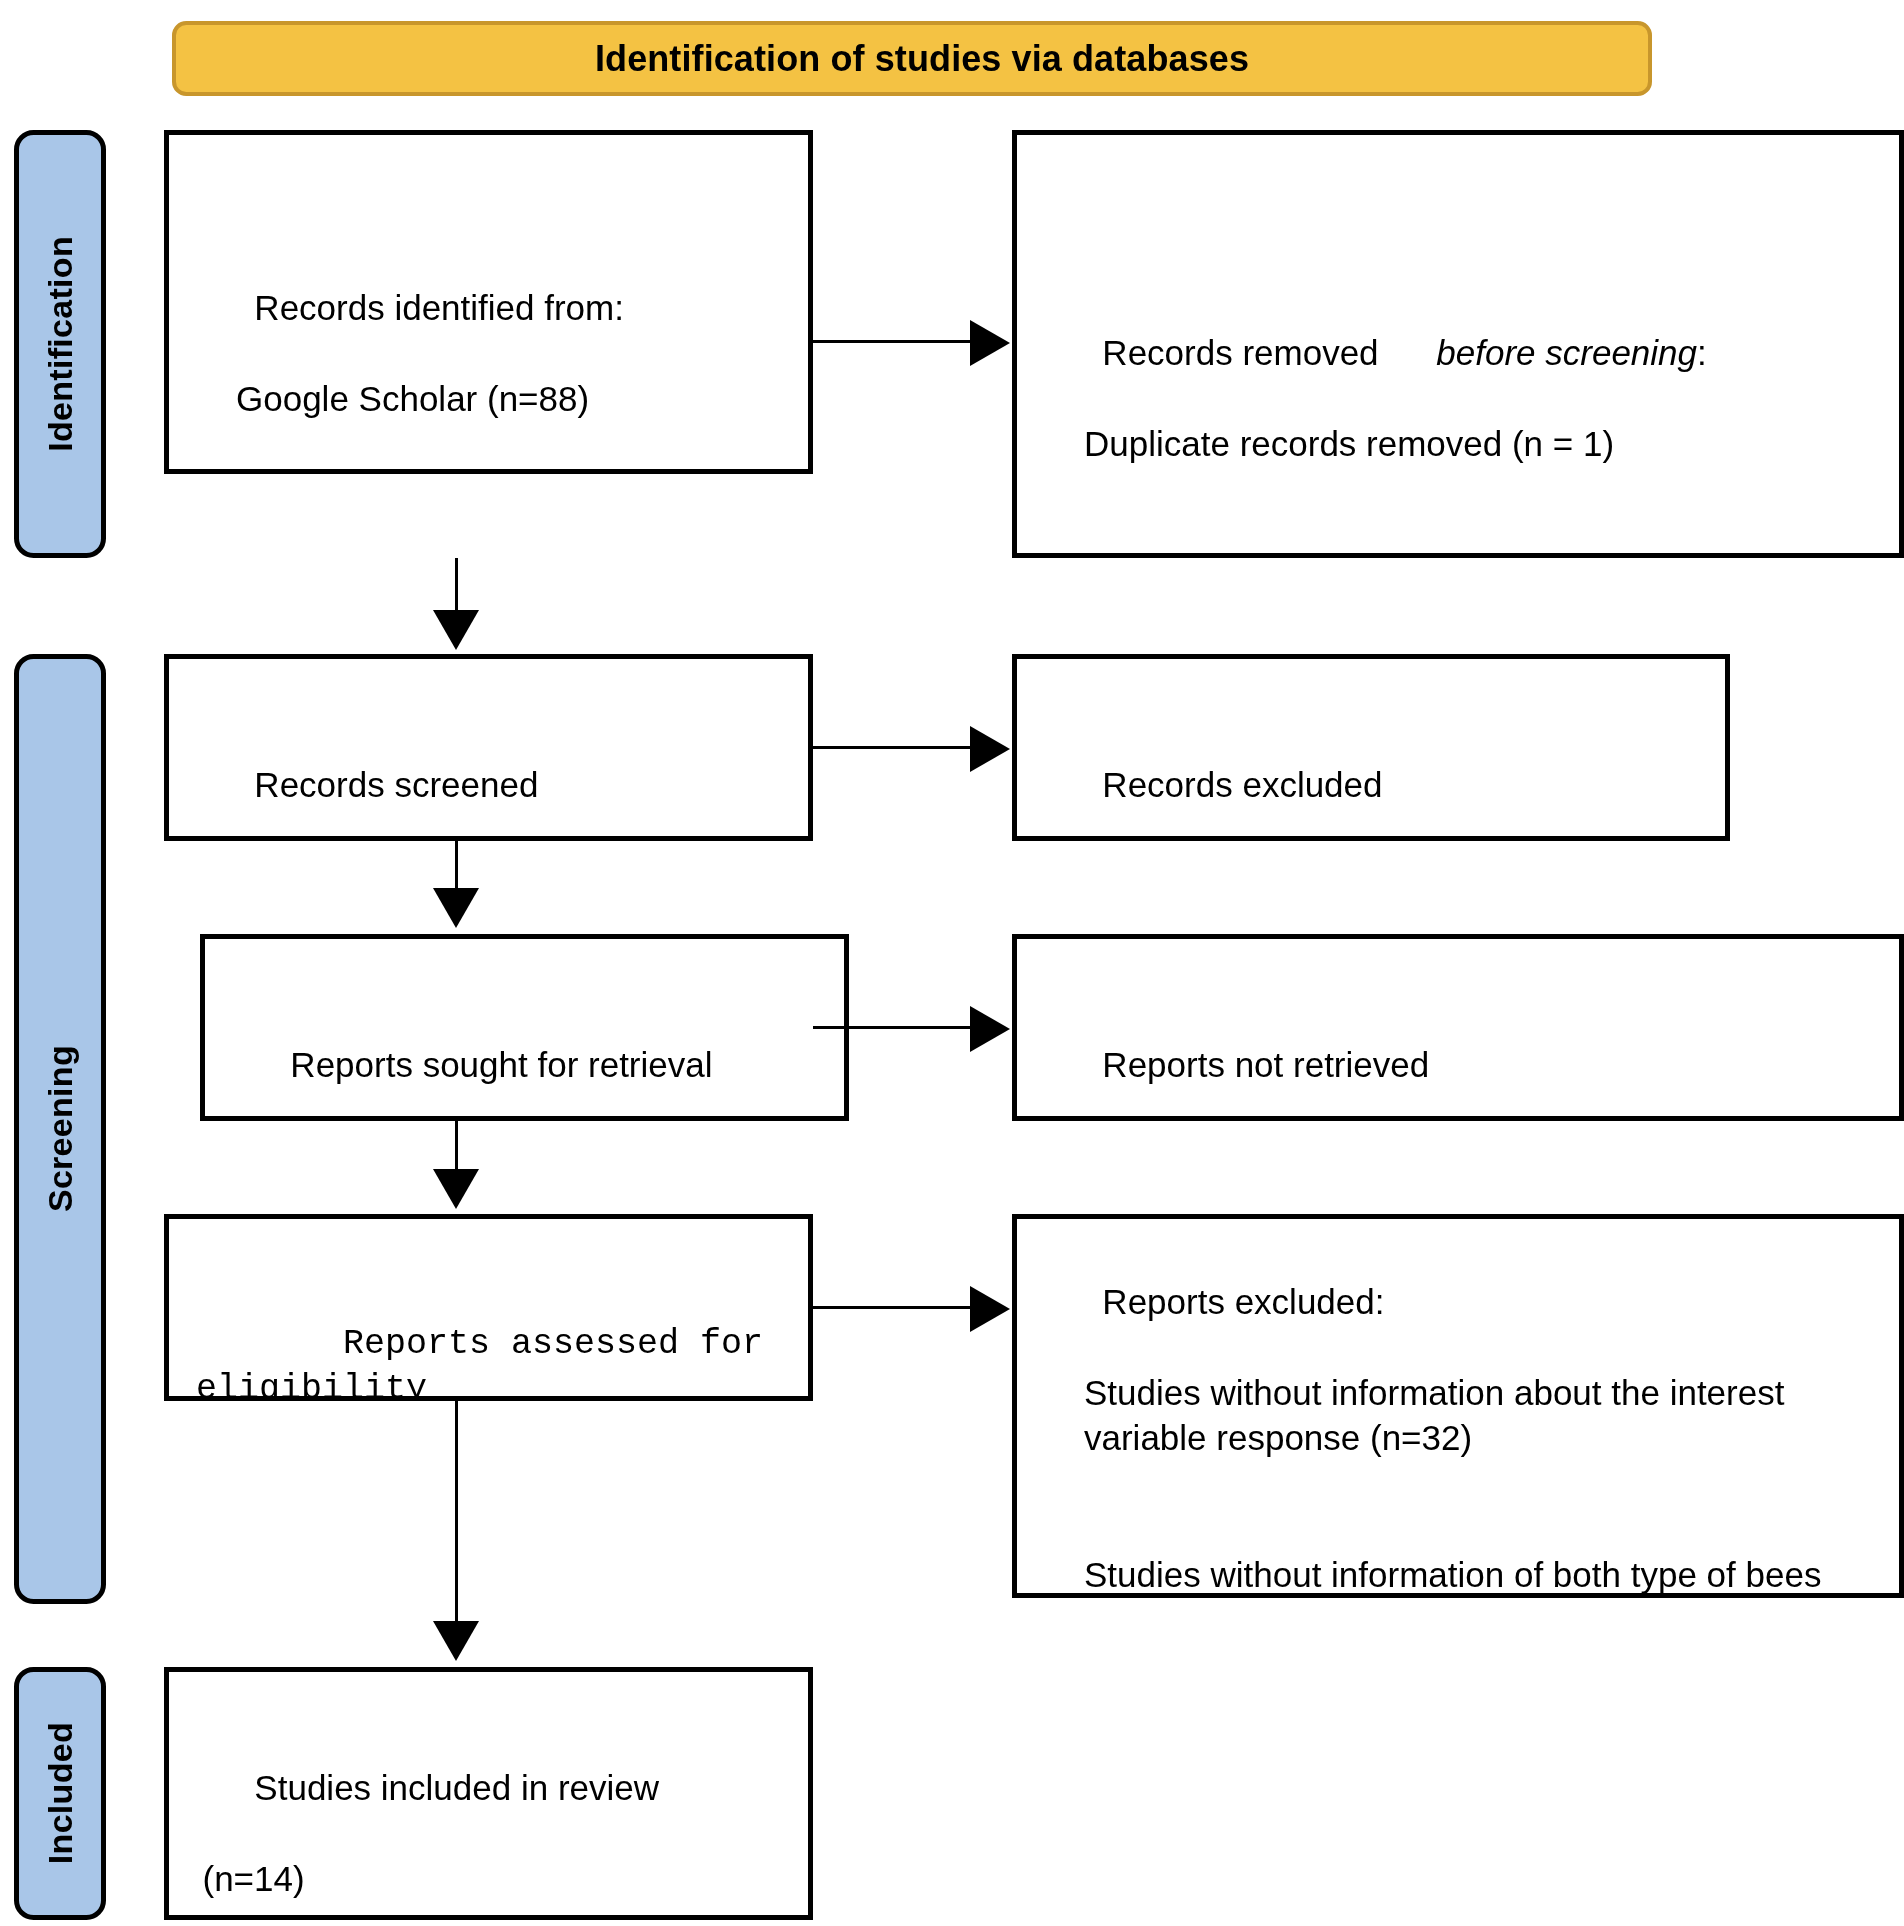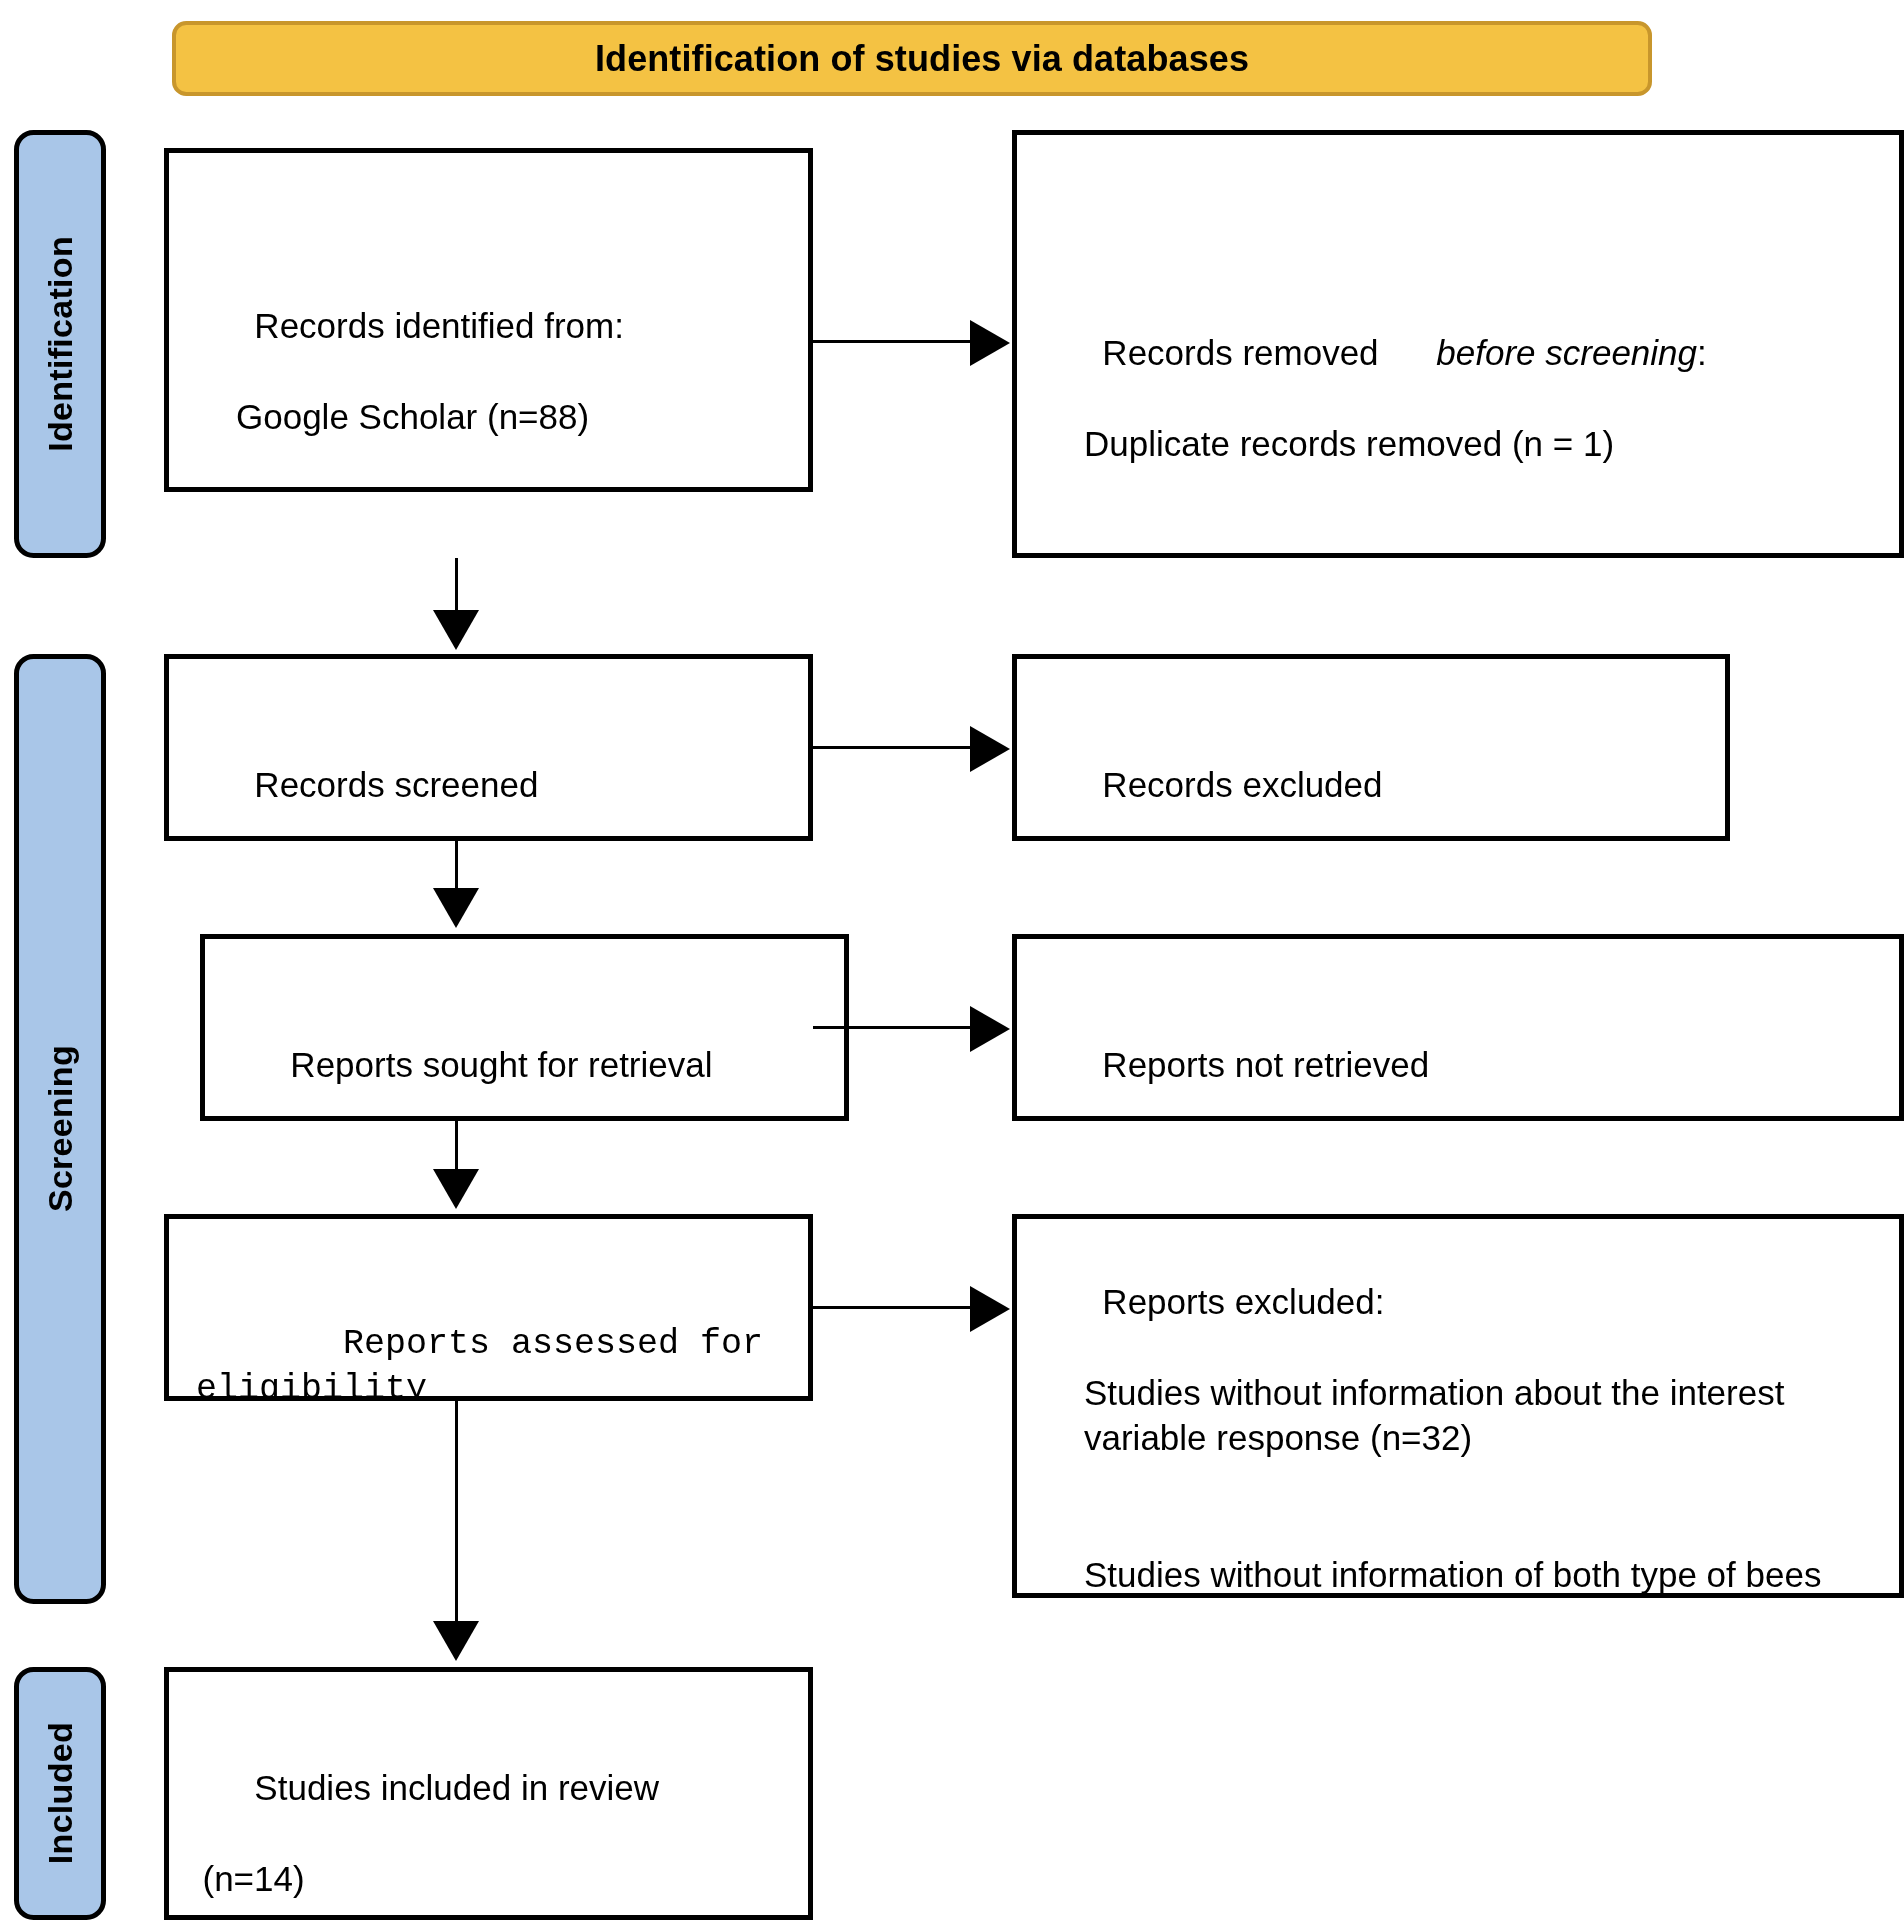--- a/index.html
+++ b/index.html
@@ -80,21 +80,21 @@
     font-size: 35px;
     line-height: 1.30;
     color: #000000;
     white-space: pre-wrap;
   }
   .indent { padding-left: 40px; display: block; }
   .lead   { padding-left: 6.5px; display: block; }
   em { font-style: italic; margin-left: 48px; }
 
   
-  #box-identified { left: 164px; top: 130px;  width: 649px; height: 344px; margin-top: 18px; }
+  #box-identified { left: 164px; top: 130px;  width: 649px; height: 344px; }
   #box-screened   { left: 164px; top: 654px; width: 649px; height: 187px; }
   #box-sought     { left: 164px; top: 934px; width: 649px; height: 187px; margin-left: 36px; }
   #box-assessed   { left: 164px; top: 1214px; width: 649px; height: 187px; font-family: Liberation Mono, monospace; }
   #box-included   { left: 164px; top: 1667px; width: 649px; height: 253px; }
 
   
   #box-removed      { left: 1012px; top: 130px;  width: 892px; height: 428px; }
   #box-excluded-rec { left: 1012px; top: 654px; width: 718px; height: 187px; }
   #box-notretrieved { left: 1012px; top: 934px; width: 892px; height: 187px; }
   #box-excluded-rep { left: 1012px; top: 1214px; width: 892px; height: 384px; }

